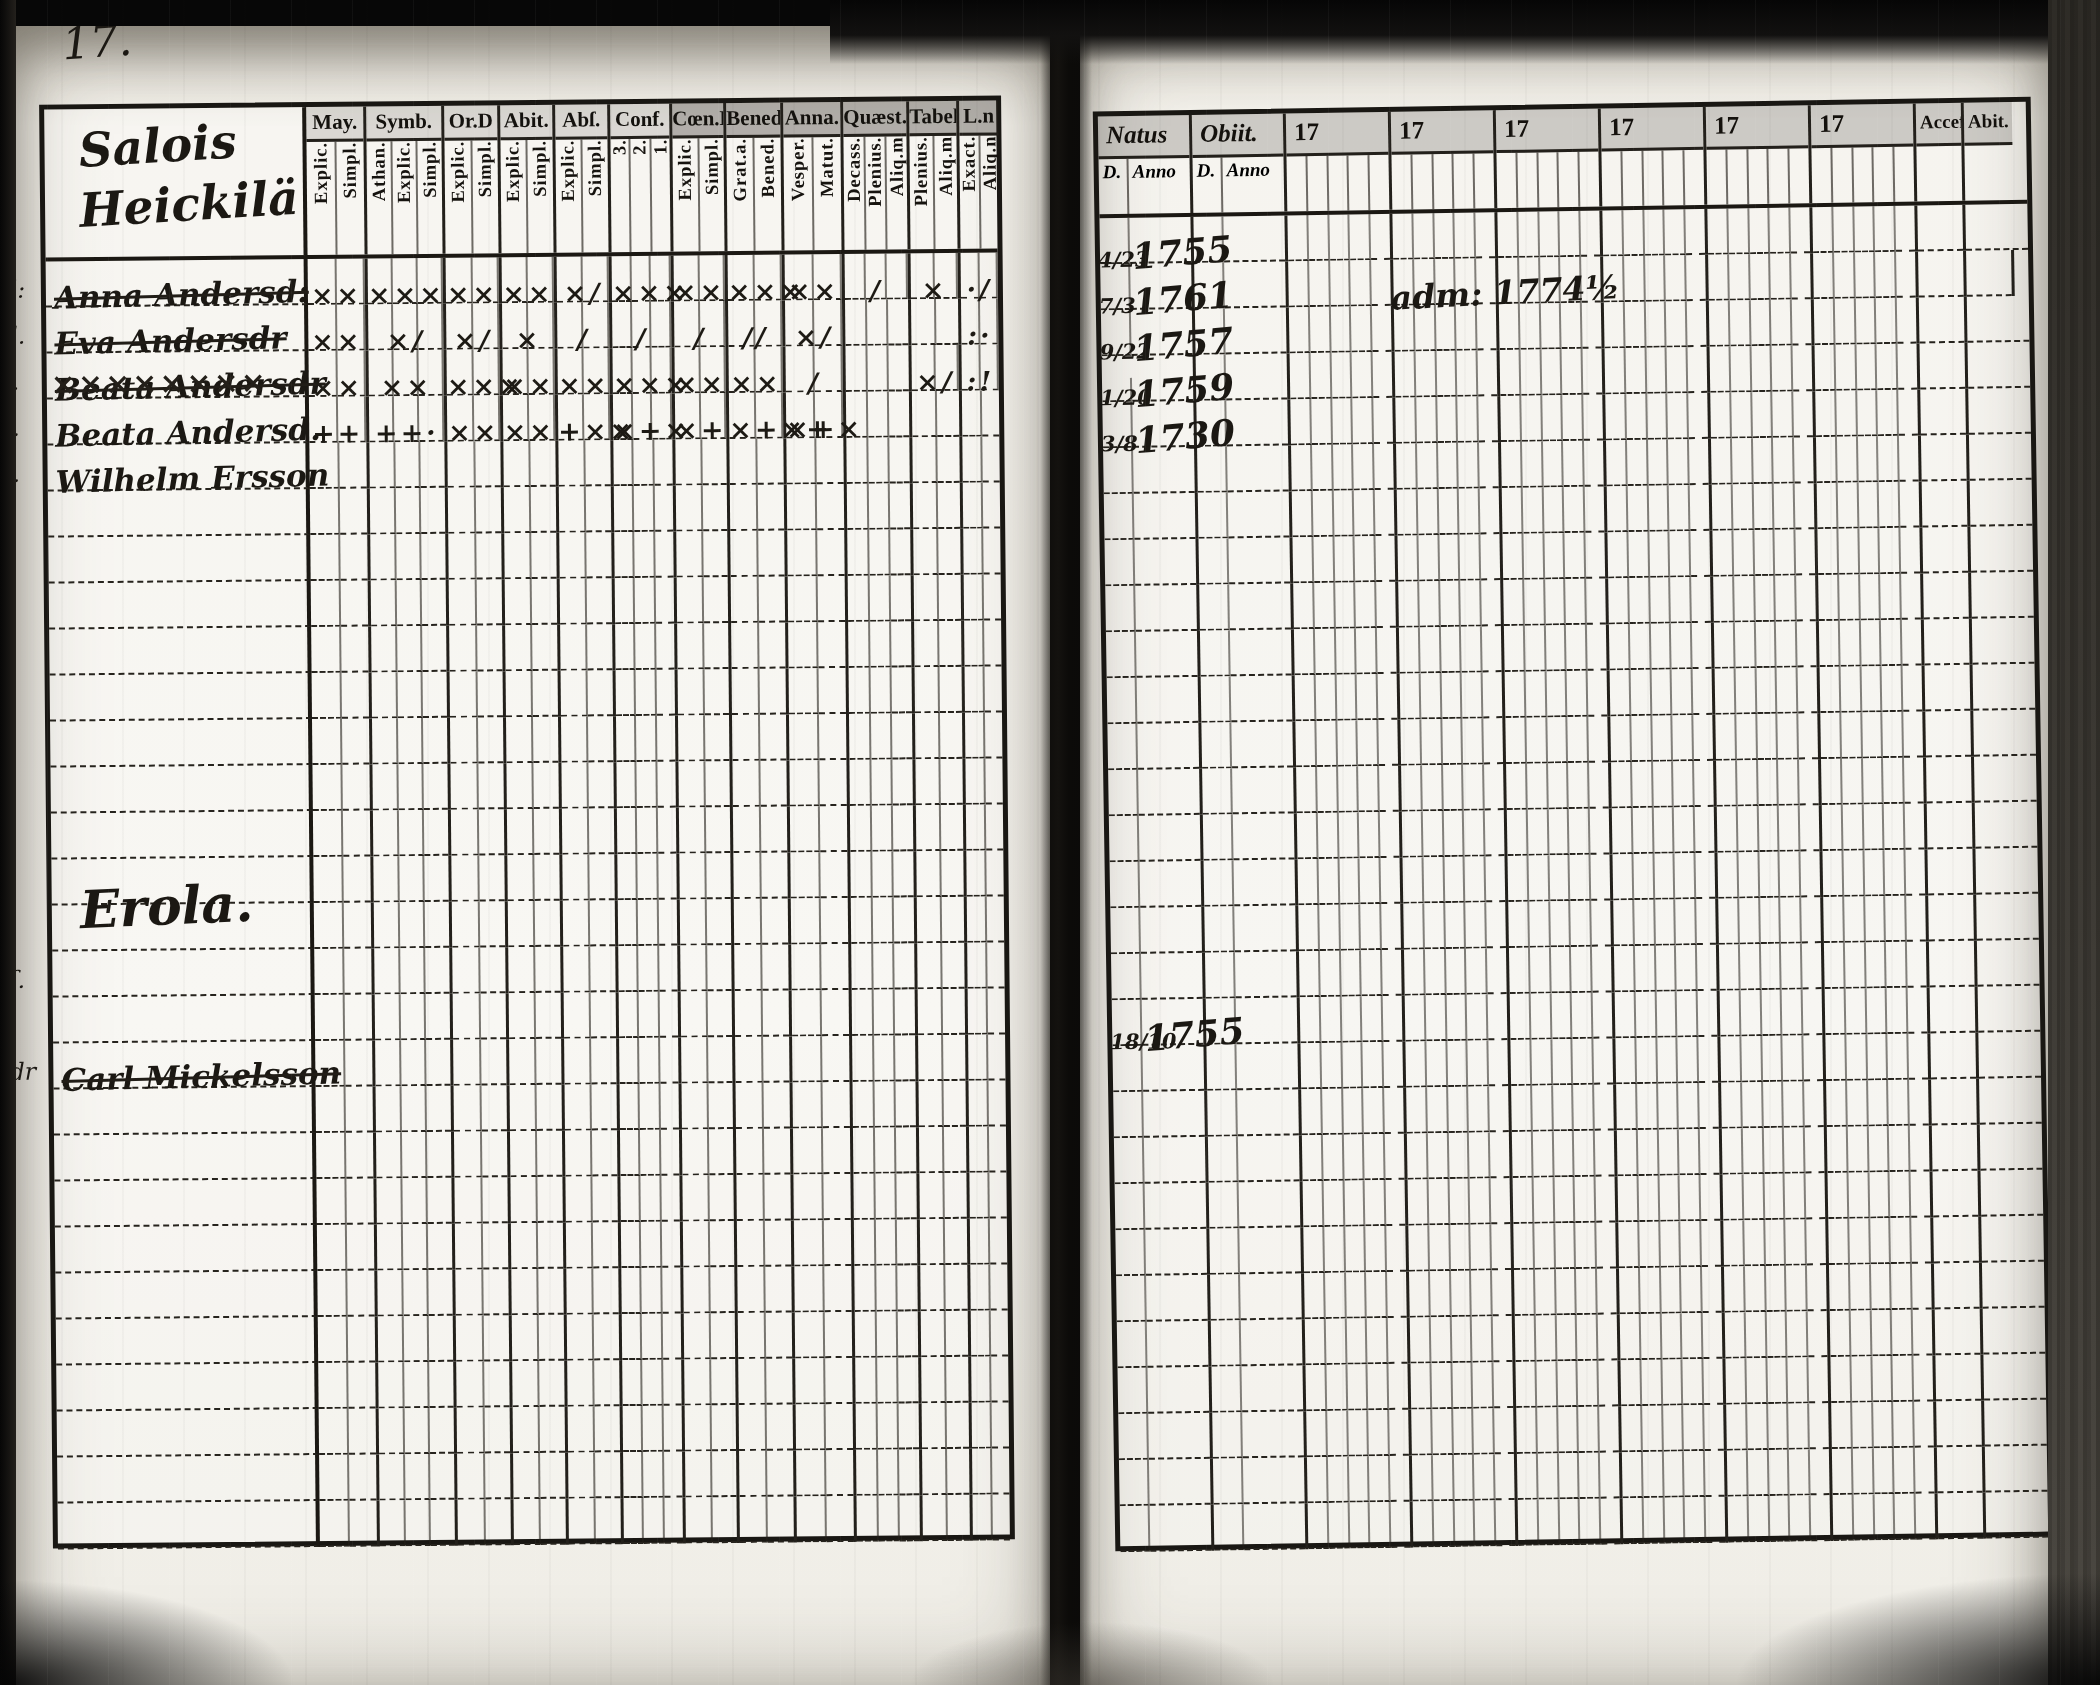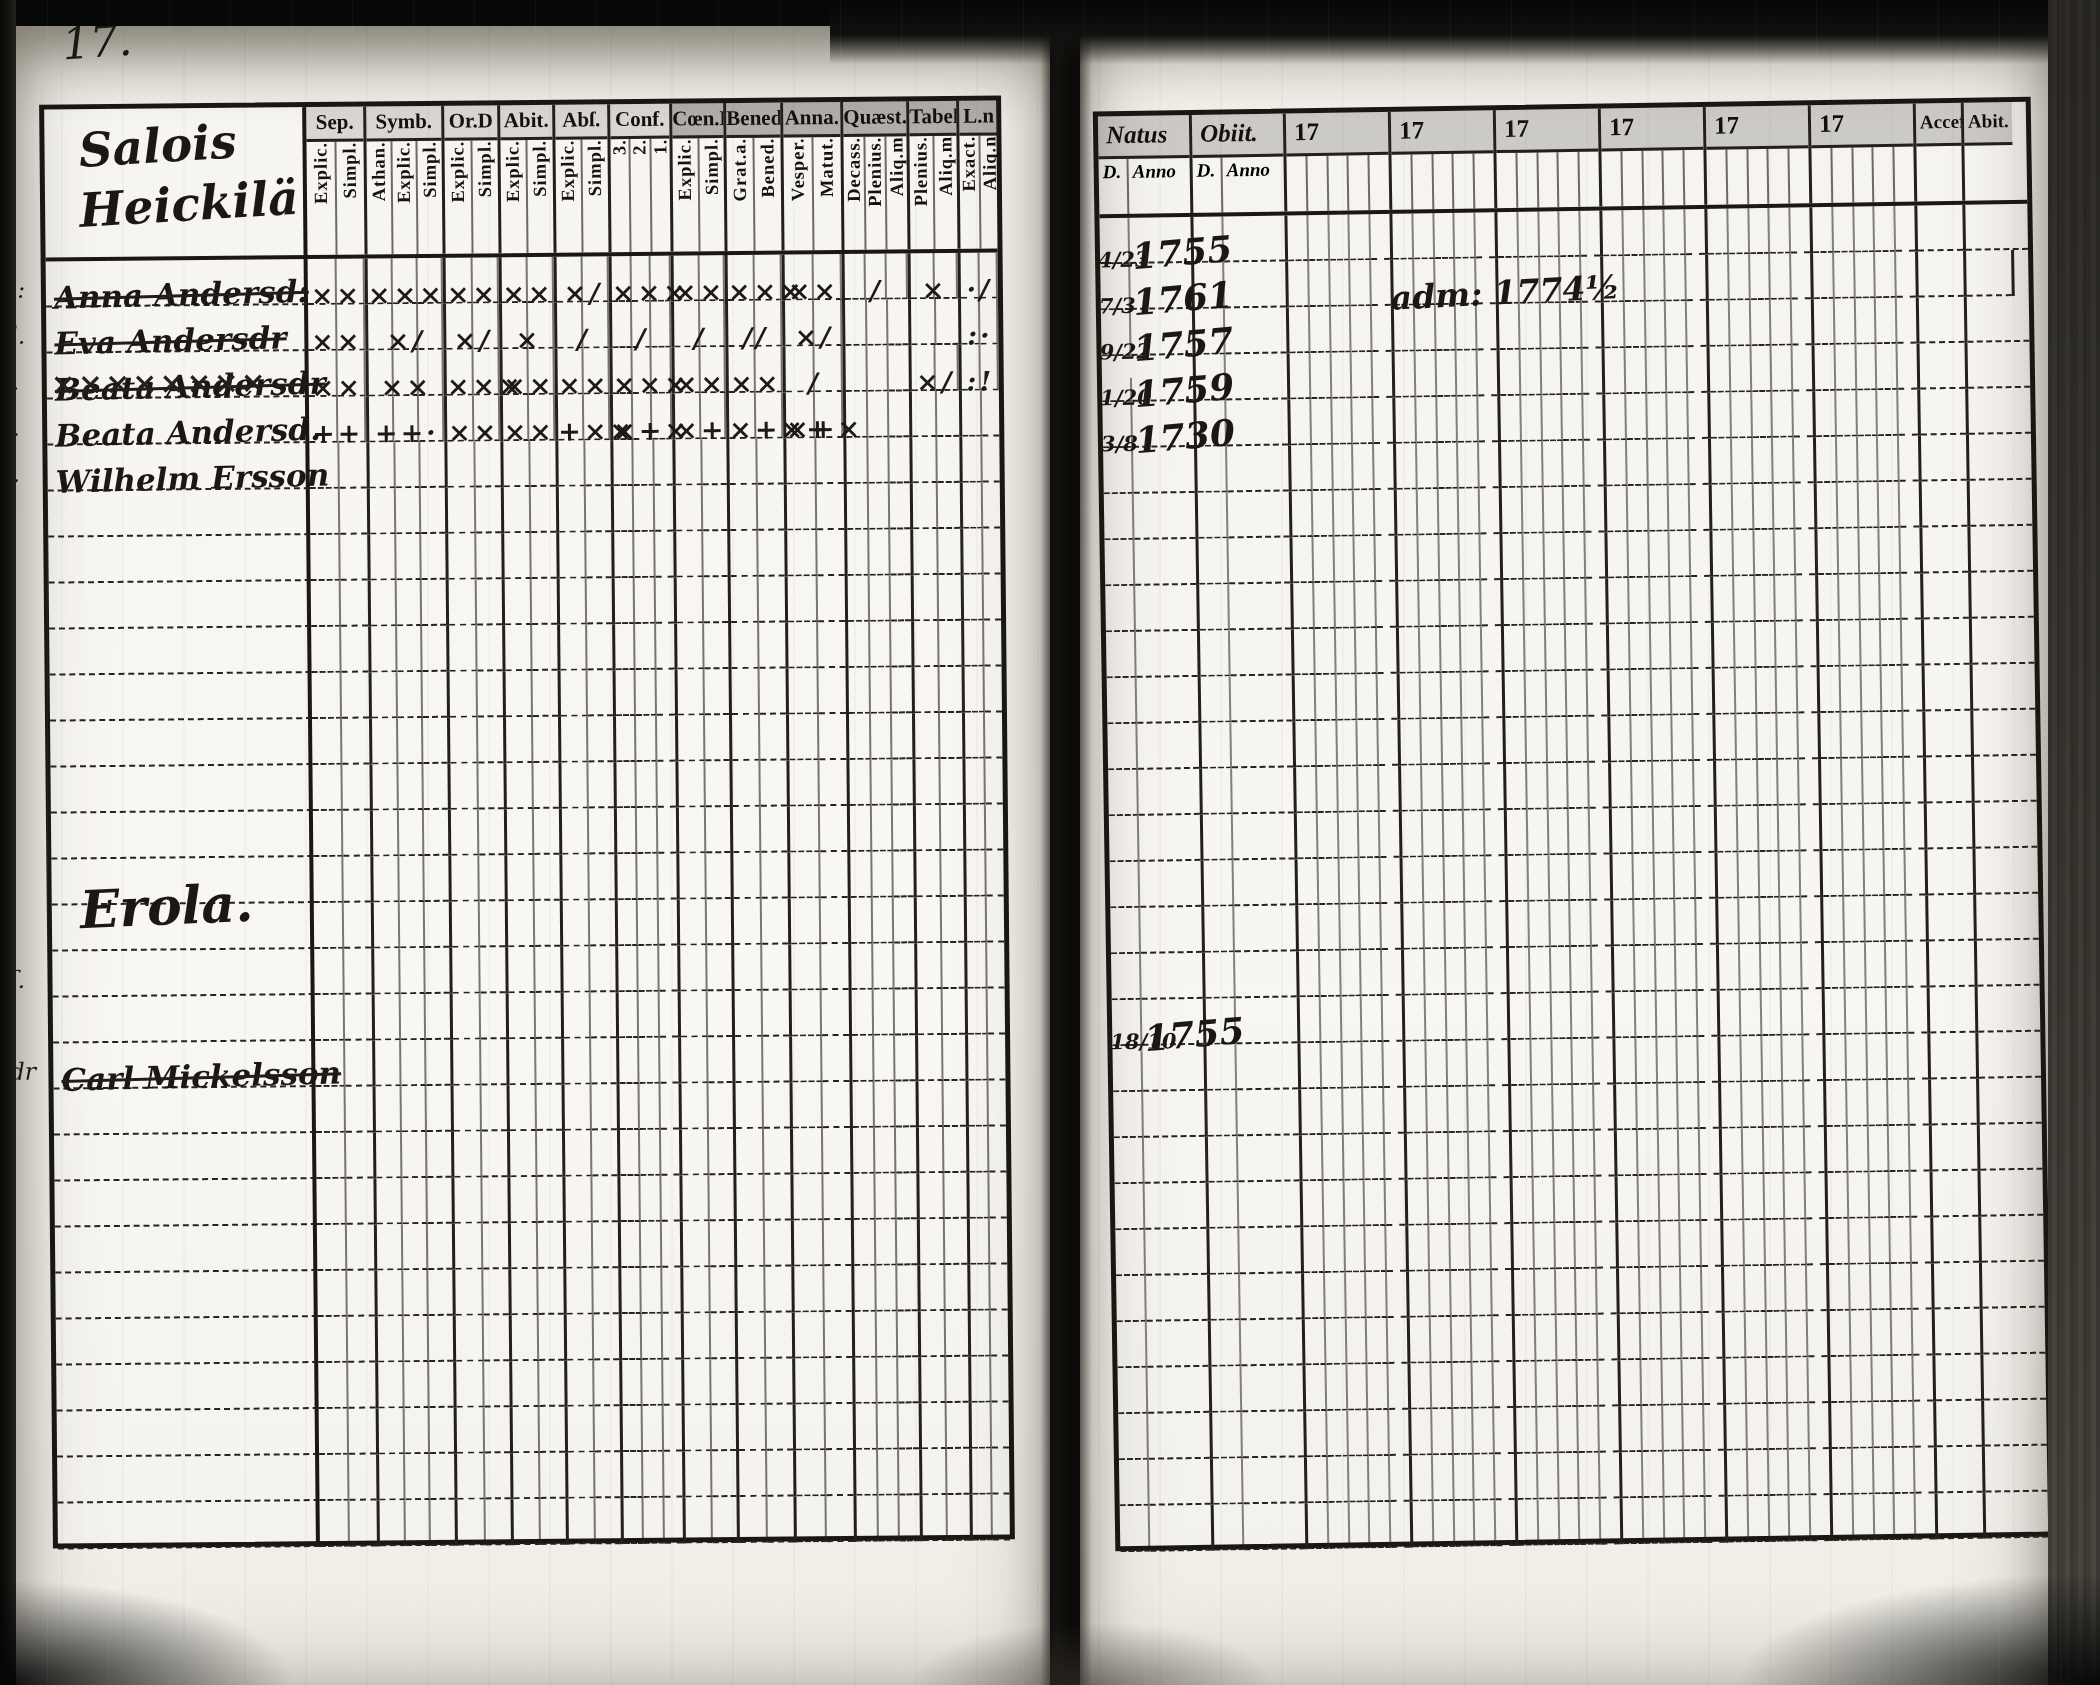--- a/index.html
+++ b/index.html
@@ -98,21 +98,21 @@
 
 <div id="page-number" class="hand">17.</div>
 
 <div id="left-table">
     <div class="lt-header">
       <div class="lt-namehead">
         <span class="ht-line hand">Salois</span>
         <span class="ht-line hand">Heickilä</span>
       </div>
       <div class="lt-colgroup" style="width: 60px;">
-        <div class="lt-collabel">Sep.</div>
+        <div class="lt-collabel">May.</div>
         <div class="lt-subs">
           <div class="lt-sub">
             <span class="lt-sublabel">Explic.</span>
           </div>
           <div class="lt-sub">
             <span class="lt-sublabel">Simpl.</span>
           </div>
         </div>
       </div>
       <div class="lt-colgroup" style="width: 78px;">

